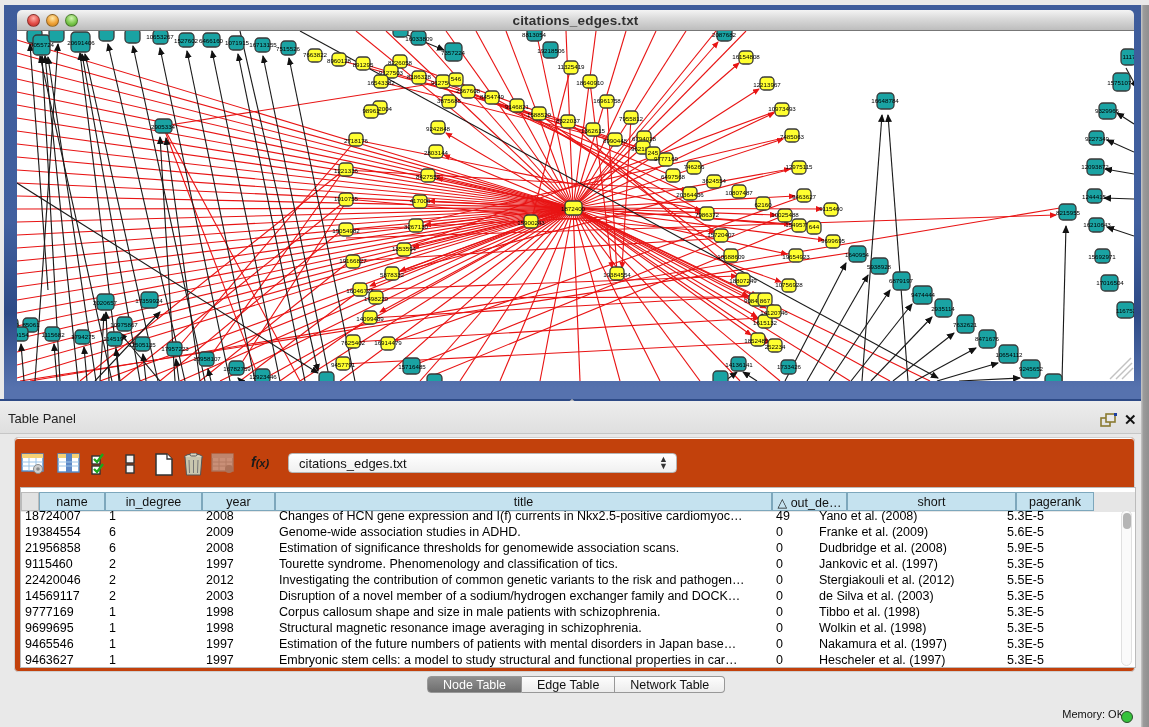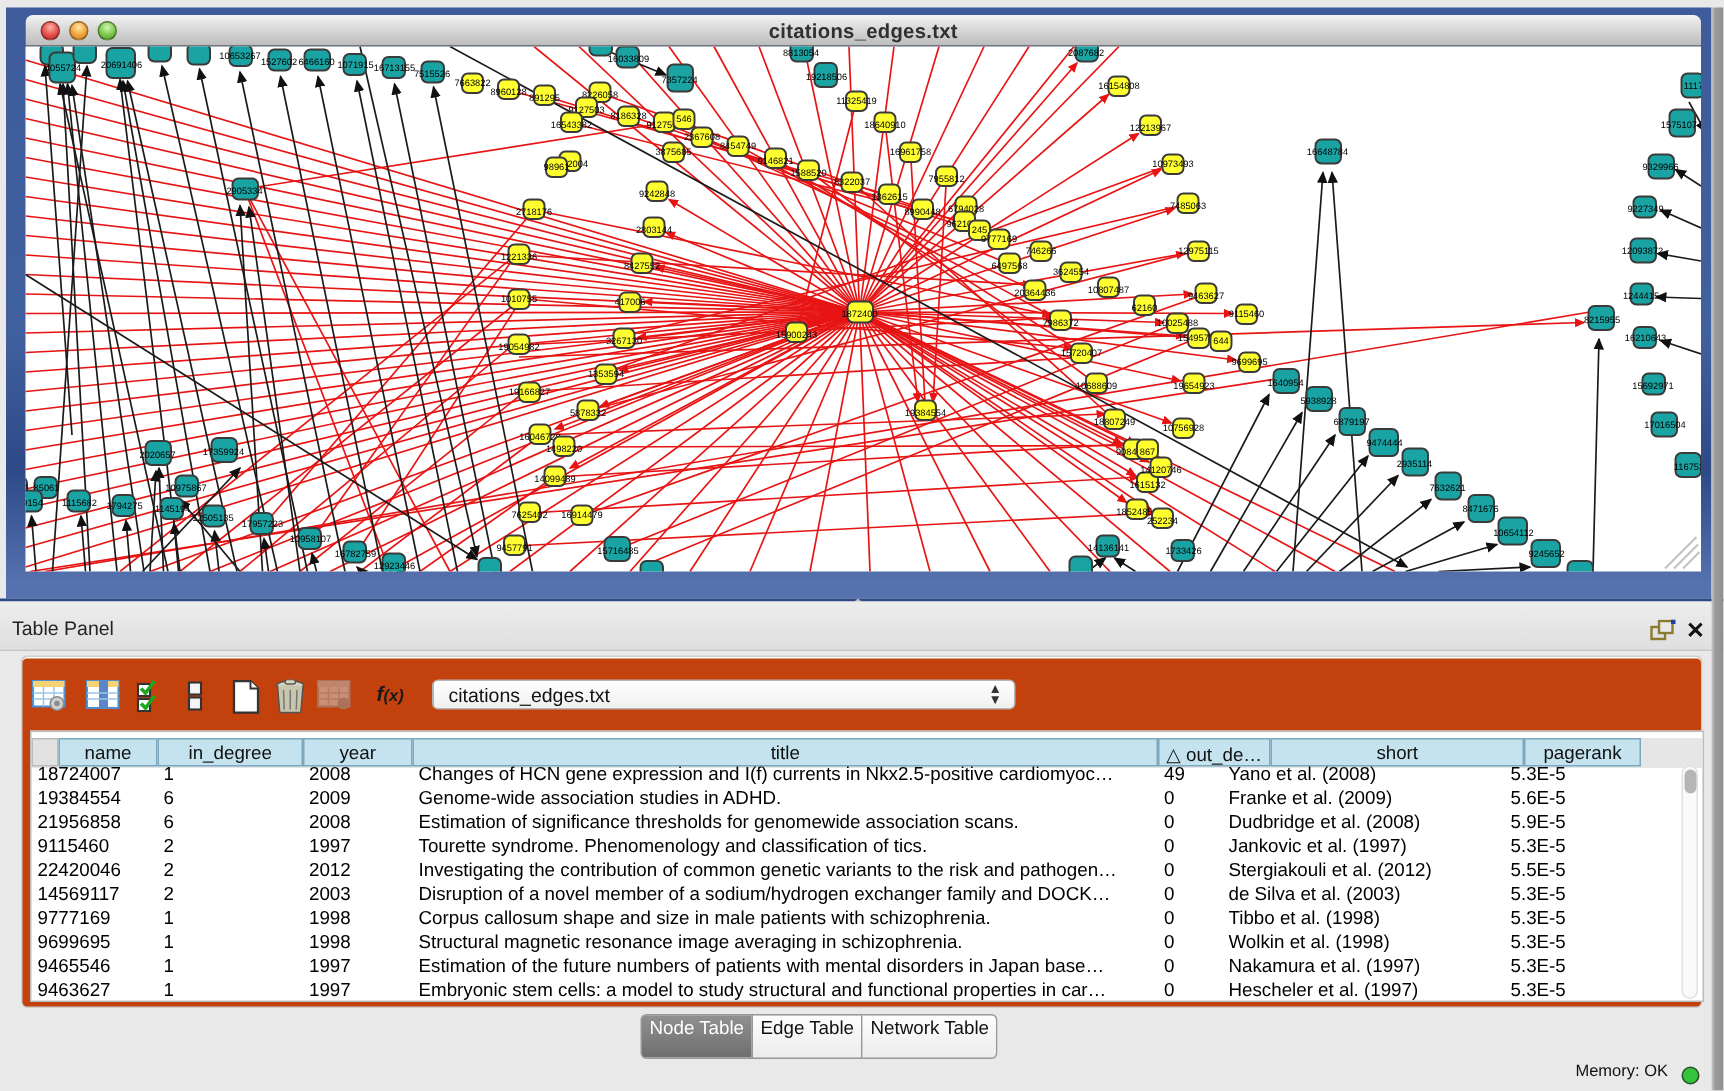--- a/index.html
+++ b/index.html
@@ -28,24 +28,24 @@
 #thead .h{position:absolute;top:0;height:19px;background:#c5e2ef;border:1px solid #7da7bc;text-align:center;padding-top:2px;color:#111}
 #tbody{position:absolute;left:0;top:20px;width:1114px;font-size:12.5px;color:#000}
 .tr{position:relative;height:16px;white-space:nowrap}
 .tr div{position:absolute;top:1px;overflow:hidden}
 .c0{left:4px;width:80px}.c1{left:88px;width:90px}.c2{left:185px;width:70px}
 .c3{left:258px;width:492px}.c4{left:755px;width:70px}
 .c5{left:798px;width:168px;text-align:left}.c6{left:986px;width:85px}
 #vscroll{position:absolute;right:3px;top:22px;width:11px;height:156px;background:#fafafa;border:1px solid #e0e0e0;border-radius:6px}
 #vthumb{position:absolute;left:1px;top:2px;width:8px;height:16px;background:#b5b5b5;border-radius:5px}
 #tabs{position:absolute;left:427px;top:277px;height:17px;display:flex;font-size:12.5px}
-.tab{height:30px;padding:1px 5px 0;border:1px solid #989898;border-left:none;background:linear-gradient(180deg,#fdfdfd,#ececec);color:#111}
+.tab{height:17px;padding:1px 15px 0;border:1px solid #989898;border-left:none;background:linear-gradient(180deg,#fdfdfd,#ececec);color:#111}
 .tab:first-child{border-left:1px solid #989898;border-radius:4px 0 0 4px;background:linear-gradient(180deg,#909090,#6e6e6e);color:#fff}
 .tab:last-child{border-radius:0 4px 4px 0}
-#memory{position:absolute;right:37px;top:309px;font-size:11px;color:#111}
+#memory{position:absolute;right:25px;top:309px;font-size:11px;color:#111}
 #memdot{position:absolute;right:16px;top:312px;width:12px;height:12px;border-radius:50%;background:#35c23c;border:1.5px solid #2a4d2a}
 </style></head>
 <body>
 <div id="netbg"></div>
 <div id="rightrail"></div>
 <div id="win">
   <div id="titlebar">
     <div class="tl" id="tl1"></div>
       <div class="tl" id="tl2"></div>
       <div class="tl" id="tl3"></div>

